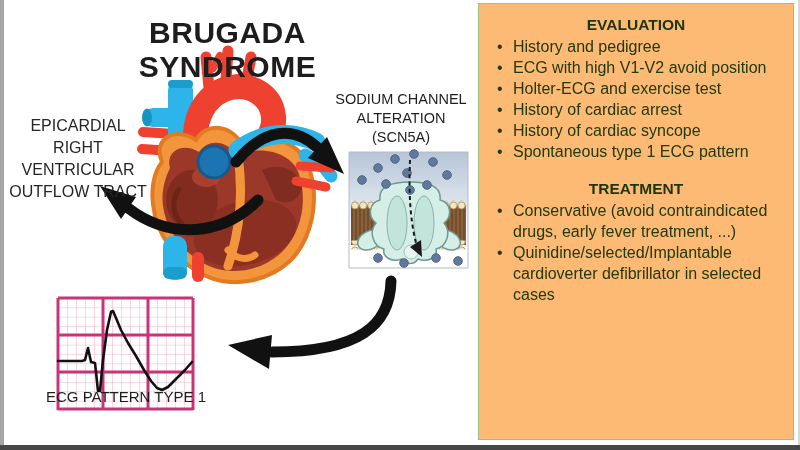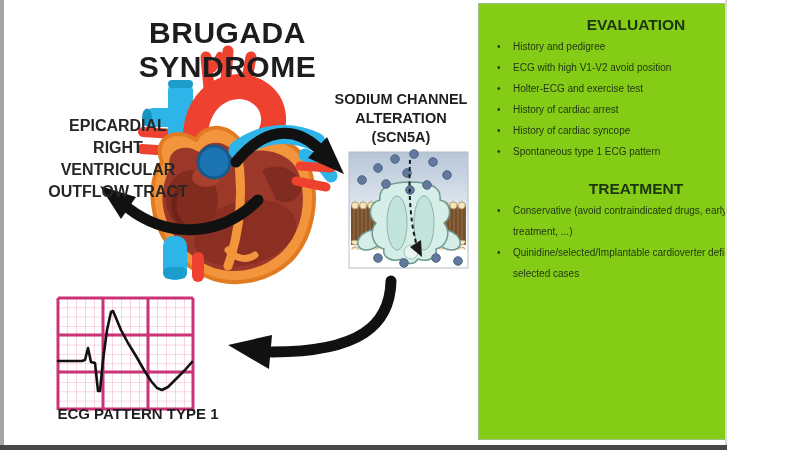--- a/index.html
+++ b/index.html
@@ -1,33 +1,33 @@
 <!DOCTYPE html>
 <html><head>
 <meta charset="utf-8">
 <style>
   html,body{margin:0;padding:0;background:#fff;}
-  .slide{position:relative;width:727px;height:450px;background:#ffffff;overflow:hidden;
+  .slide{position:relative;width:800px;height:450px;background:#ffffff;overflow:hidden;
          font-family:"Liberation Sans",sans-serif;}
   .edge-left{position:absolute;left:0;top:0;width:4px;height:100%;background:#a5a5a5;}
   .edge-right{position:absolute;right:0;top:0;width:2px;height:100%;background:#d8d8d8;}
   .edge-bottom{position:absolute;left:0;bottom:0;width:100%;height:5px;background:#474747;}
   .title{position:absolute;left:60px;top:16px;width:335px;text-align:center;
          font-size:30px;font-weight:bold;letter-spacing:.5px;color:#1d1d1d;}
   .diagram-svg{position:absolute;left:0;top:0;}
-  .lbl{position:absolute;font-weight:bold;color:#262626;text-align:center;white-space:pre-line;}
-  .lbl-epicardial{left:0;top:115px;width:156px;font-size:16px;line-height:22px;padding-left:40px;}
+  .lbl{position:absolute;font-weight:normal;color:#262626;text-align:center;white-space:pre-line;}
+  .lbl-epicardial{left:0;top:115px;width:156px;font-size:16px;line-height:22px;}
   .lbl-sodium{left:326px;top:90px;width:150px;font-size:14.5px;line-height:19px;color:#1f1f1f;}
-  .lbl-ecg{left:40px;top:405px;width:172px;font-size:15px;color:#1f1f1f;margin-left:12px;}
+  .lbl-ecg{left:40px;top:388px;width:172px;font-size:15px;color:#1f1f1f;}
   .panel{position:absolute;left:478px;top:3px;width:316px;height:437px;box-sizing:border-box;
          background:#a9d18e;border:1px solid #9cc281;padding:6px 10px 0 10px;color:#22390f;}
   .panel h3{margin:6px 0 2px 0;font-size:15.5px;text-align:center;color:#1d350c;}
   .panel h3.gap-lg{margin-top:26px;}
   .panel h3.gap-md{margin-top:18px;}
-  .panel ul{margin:0;padding:0;list-style:none;font-size:10px;line-height:21px;}
+  .panel ul{margin:0;padding:0;list-style:none;font-size:16px;line-height:21px;}
   .panel li{position:relative;padding-left:24px;}
   .panel li::before{content:"\2022";position:absolute;left:8px;}
 </style>
 </head>
 <body>
 
 <div class="slide">
 
   <svg class="diagram-svg" width="800" height="450" viewBox="0 0 800 450">
     <defs>
@@ -166,21 +166,21 @@
 
   <div class="title">BRUGADA SYNDROME</div>
   <div class="lbl lbl-epicardial">EPICARDIAL
 RIGHT VENTRICULAR
 OUTFLOW TRACT</div>
   <div class="lbl lbl-sodium">SODIUM CHANNEL
 ALTERATION
 (SCN5A)</div>
   <div class="lbl lbl-ecg">ECG PATTERN TYPE 1</div>
 
-  <div class="panel" style="background-color: #84cc16;">
+  <div class="panel" style="background-color: #fdba74;">
     <h3>EVALUATION</h3>
     <ul>
       <li><span>History and pedigree</span></li>
       <li><span>ECG with high V1-V2 avoid position</span></li>
       <li><span>Holter-ECG and exercise test</span></li>
     </ul>
     <ul>
       <li><span>History of cardiac arrest</span></li>
       <li><span>History of cardiac syncope</span></li>
       <li><span>Spontaneous type 1 ECG pattern</span></li>

